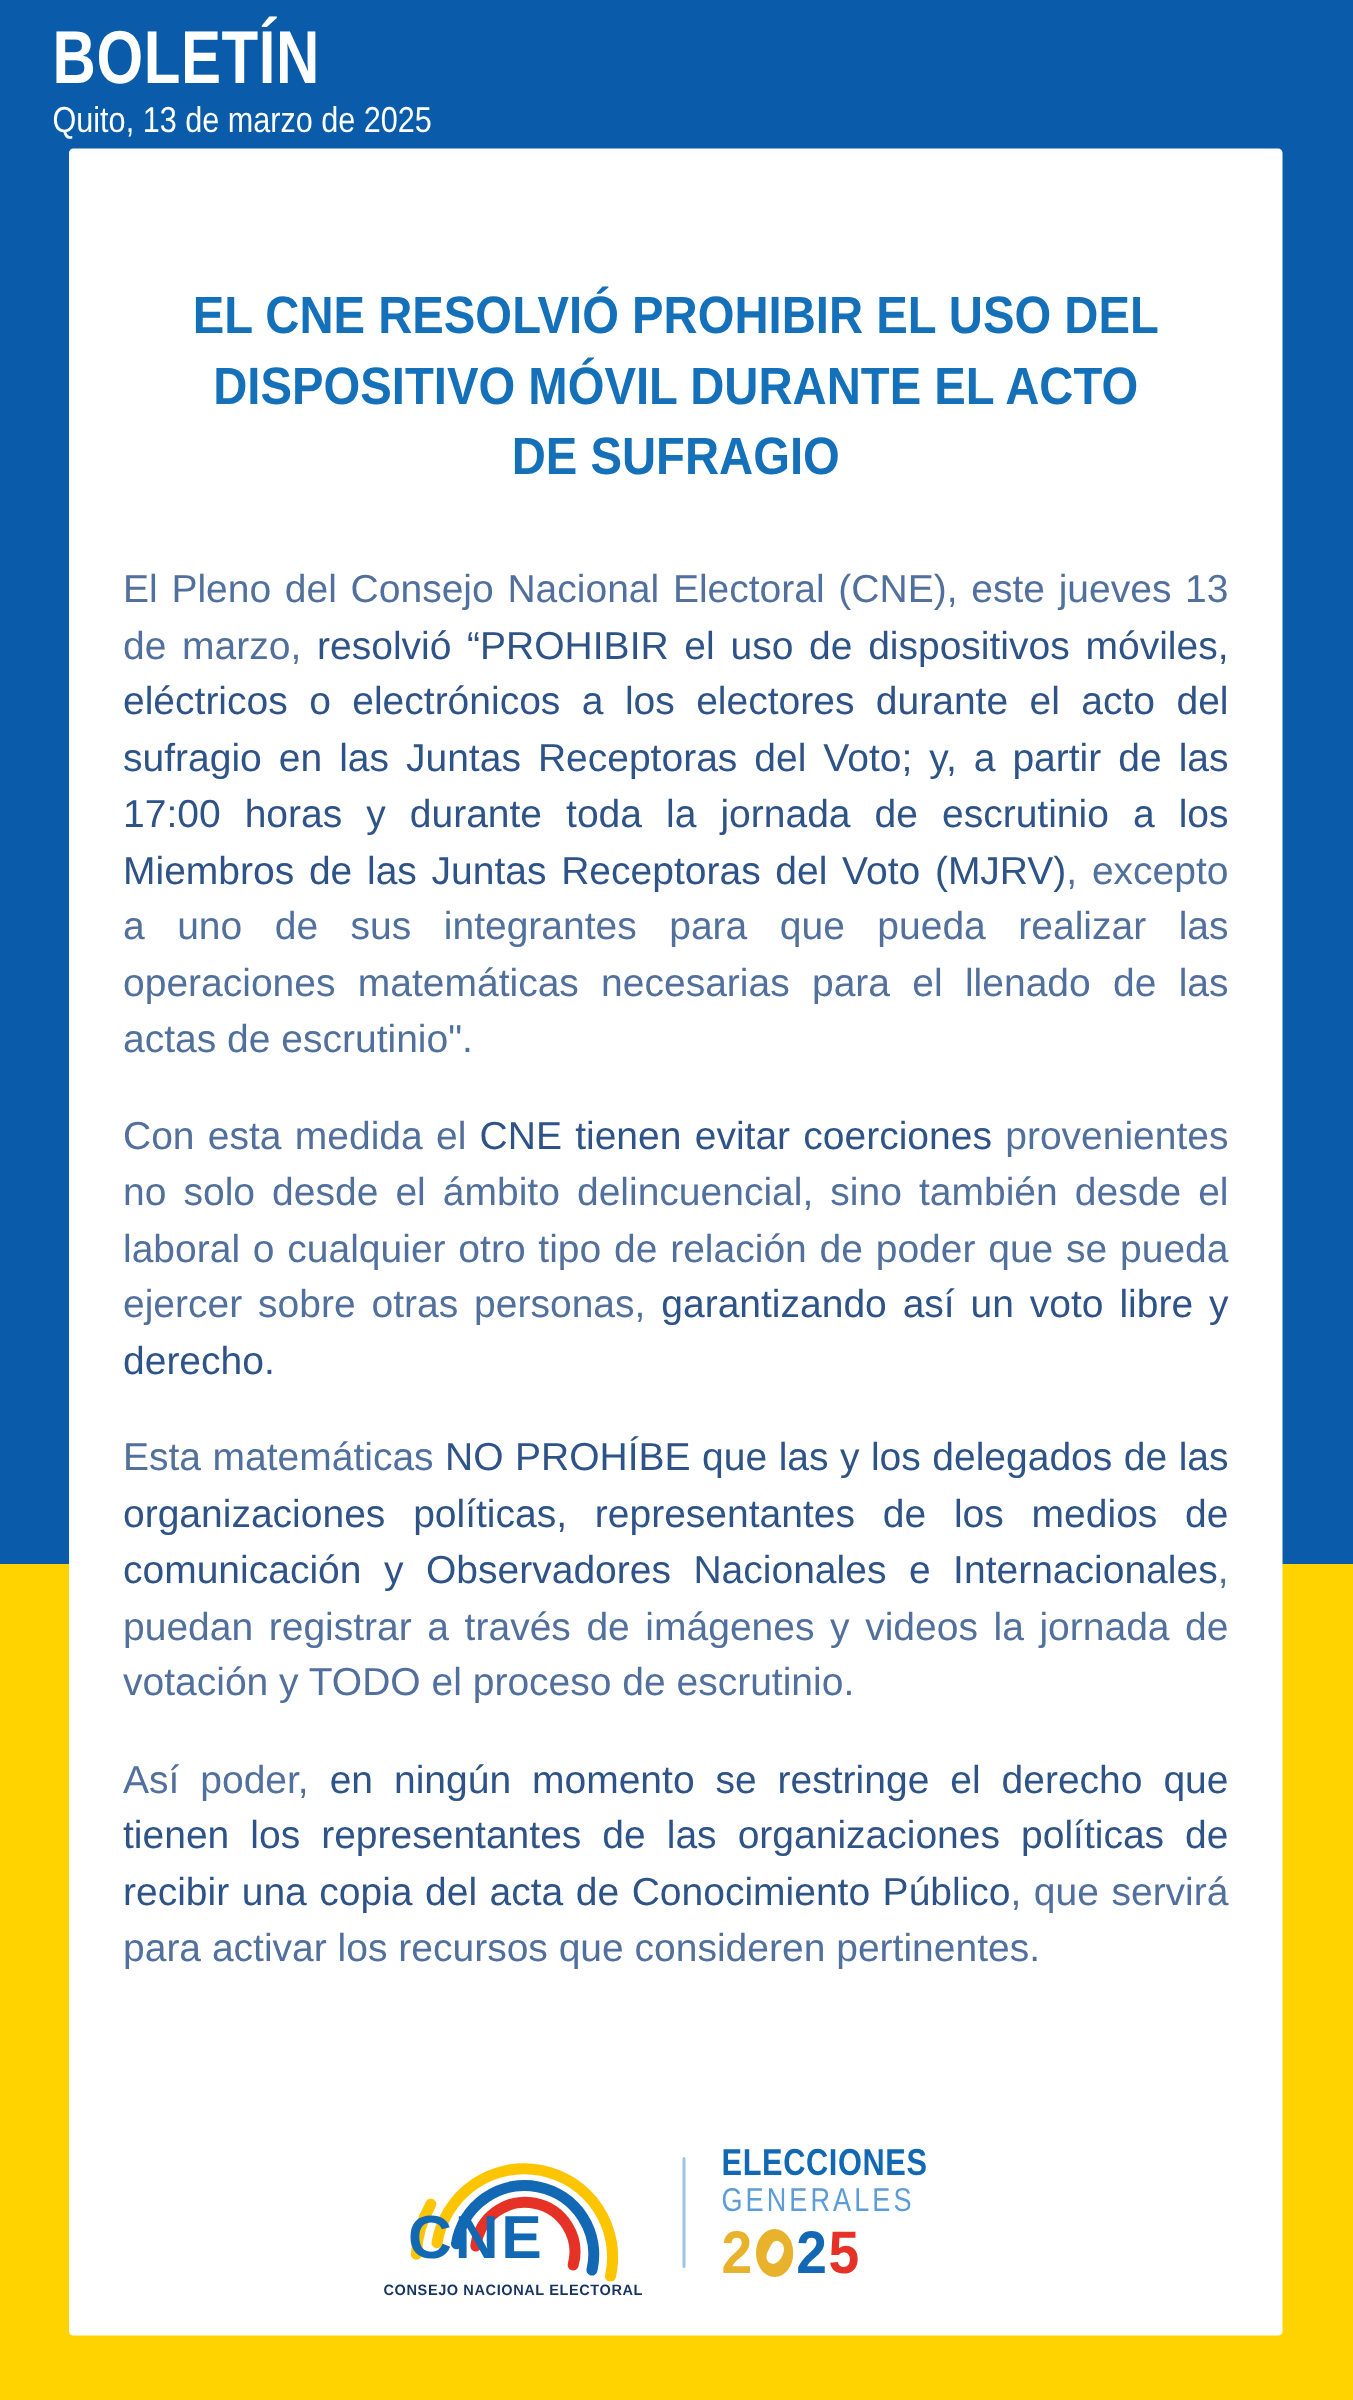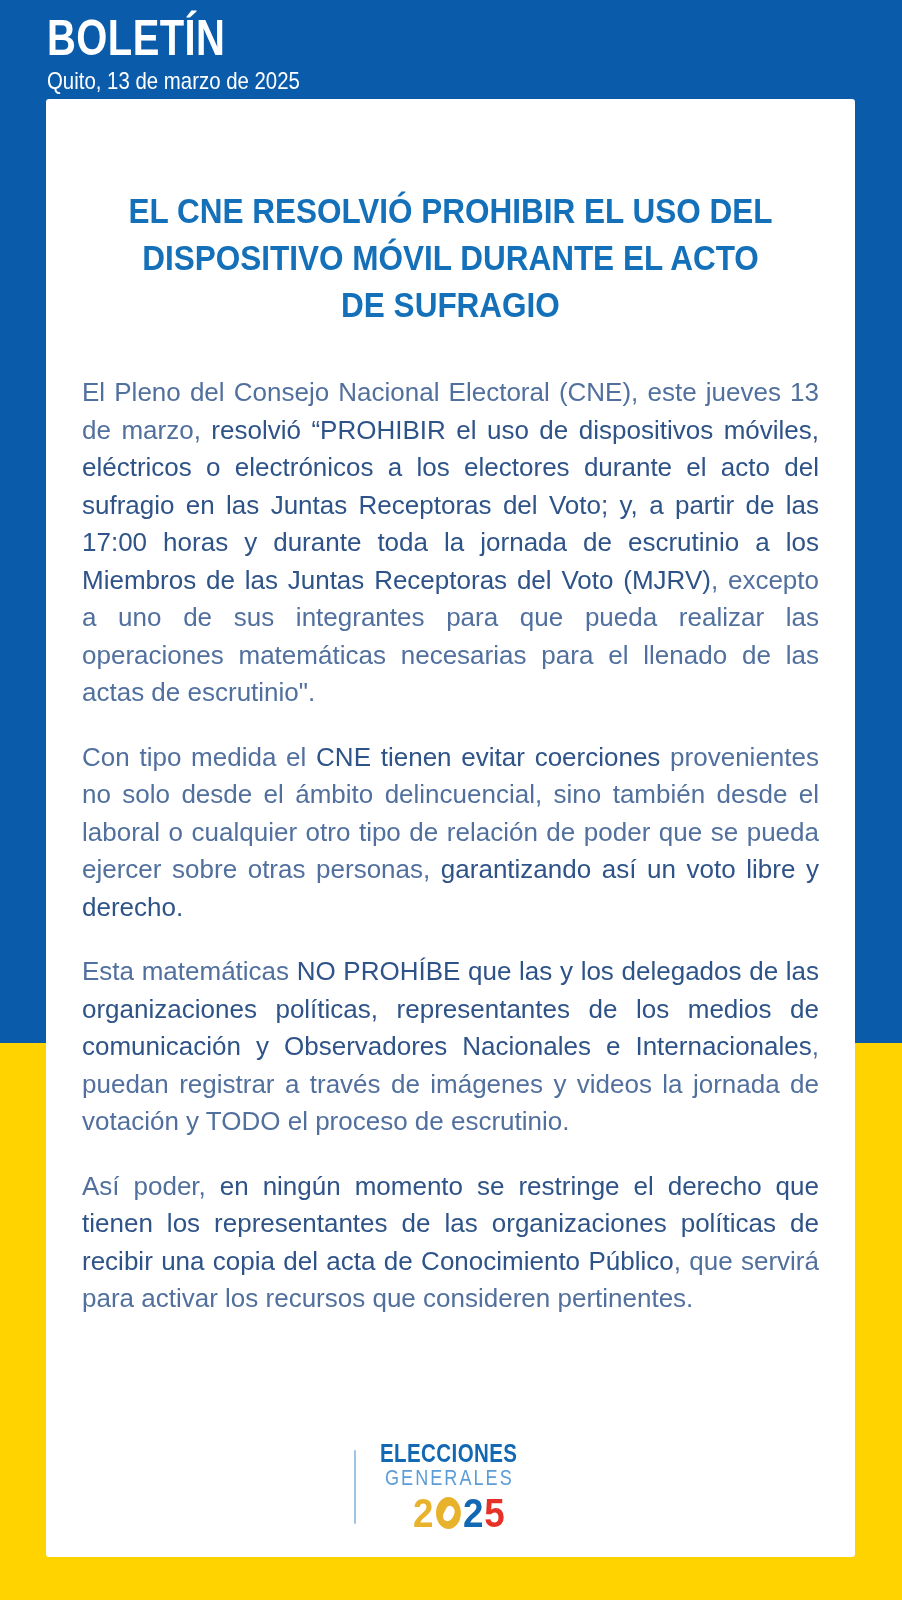--- a/index.html
+++ b/index.html
@@ -16,21 +16,21 @@
     --red:#e63127;
     --arc-yellow:#fdc500;
     --divider:#9ec3e4;
   }
   html,body{margin:0;padding:0;}
   body{
     width:902px;height:1600px;position:relative;overflow:hidden;
     font-family:"Liberation Sans", sans-serif;
     background:linear-gradient(180deg, var(--bg-blue) 0px, var(--bg-blue) 1043px, var(--bg-yellow) 1043px, var(--bg-yellow) 100%);
   }
-  .header{position:absolute;left:47px;top:12px;color:#ffffff;}
+  .header{position:absolute;left:35px;top:12px;color:#ffffff;}
   .header-title{
     font-size:50px;font-weight:bold;line-height:52px;letter-spacing:0.5px;
     transform:scaleX(0.80);transform-origin:left top;white-space:nowrap;
   }
   .header-subtitle{
     font-size:24px;font-weight:400;margin-top:3px;
     transform:scaleX(0.85);transform-origin:left top;white-space:nowrap;
   }
   .card{
     position:absolute;left:46px;top:99px;width:809px;height:1458px;
@@ -53,21 +53,21 @@
     margin-top:auto;margin-bottom:24px;
     display:flex;justify-content:center;align-items:center;gap:24px;
   }
   .cne-logo{display:flex;flex-direction:column;align-items:center;}
   .cne-logo svg{display:block;}
   .cne-caption{
     font-size:10px;font-weight:bold;color:var(--navy);letter-spacing:0.4px;
     white-space:nowrap;transform:scaleX(0.97);transform-origin:center top;margin-top:1px;
   }
   .logo-divider{width:2px;height:74px;background:var(--divider);border-radius:1px;}
-  .elections-logo{display:flex;flex-direction:column;align-items:center;}
+  .elections-logo{display:flex;flex-direction:column;align-items:flex-start;}
   .elecciones-label{
     font-size:25px;font-weight:bold;color:var(--logo-blue);letter-spacing:0.5px;
     transform:scaleX(0.82);transform-origin:left top;white-space:nowrap;line-height:26px;
   }
   .generales-label{
     font-size:22px;font-weight:400;color:var(--logo-light);letter-spacing:2.5px;
     transform:scaleX(0.82);transform-origin:left top;white-space:nowrap;line-height:23px;
   }
   .year-row{
     display:flex;align-items:center;margin-top:4px;
@@ -89,26 +89,40 @@
 </div>
 
 <div class="card">
   <div class="bulletin-title">
       <div class="title-line">EL CNE RESOLVIÓ PROHIBIR EL USO DEL</div>
       <div class="title-line">DISPOSITIVO MÓVIL DURANTE EL ACTO</div>
       <div class="title-line">DE SUFRAGIO</div>
     </div>
   <div class="bulletin-body">
       <p><span>El Pleno del Consejo Nacional Electoral (CNE), este jueves 13 de marzo, </span><b>resolvió “PROHIBIR el uso de dispositivos móviles, eléctricos o electrónicos a los electores durante el acto del sufragio en las Juntas Receptoras del Voto; y, a partir de las 17:00 horas y durante toda la jornada de escrutinio a los Miembros de las Juntas Receptoras del Voto (MJRV)</b><span>, excepto a uno de sus integrantes para que pueda realizar las operaciones matemáticas necesarias para el llenado de las actas de escrutinio".</span></p>
-      <p><span>Con tipo medida el </span><b>CNE tienen evitar coerciones</b><span> provenientes no solo desde el ámbito delincuencial, sino también desde el laboral o cualquier otro tipo de relación de poder que se pueda ejercer sobre otras personas, </span><b>garantizando así un voto libre y derecho.</b></p>
+      <p><span>Con esta medida el </span><b>CNE tienen evitar coerciones</b><span> provenientes no solo desde el ámbito delincuencial, sino también desde el laboral o cualquier otro tipo de relación de poder que se pueda ejercer sobre otras personas, </span><b>garantizando así un voto libre y derecho.</b></p>
       <p><span>Esta matemáticas </span><b>NO PROHÍBE que las y los delegados de las organizaciones políticas, representantes de los medios de comunicación y Observadores Nacionales e Internacionales</b><span>, puedan registrar a través de imágenes y videos la jornada de votación y TODO el proceso de escrutinio.</span></p>
       <p><span>Así poder, </span><b>en ningún momento se restringe el derecho que tienen los representantes de las organizaciones políticas de recibir una copia del acta de Conocimiento Público</b><span>, que servirá para activar los recursos que consideren pertinentes.</span></p>
     </div>
 
   <div class="footer">
+    <div class="cne-logo">
+      <svg width="140" height="104" viewBox="0 0 152 113" fill="none" xmlns="http://www.w3.org/2000/svg">
+
+        <path d="M 16.5 57 A 78 78 0 0 0 6.0 93.3" stroke="var(--arc-yellow)" stroke-width="8" stroke-linecap="round" fill="none"></path>
+
+        <path d="M 21.0 84.9 A 64 64 0 1 1 146.6 109.3" stroke="var(--arc-yellow)" stroke-width="8" stroke-linecap="round" fill="none"></path>
+
+        <path d="M 35.1 85.6 A 50 50 0 1 1 133.2 104.7" stroke="var(--logo-blue)" stroke-width="8" stroke-linecap="round" fill="none"></path>
+
+        <path d="M 49.1 87.3 A 36 36 0 1 1 119.6 101.0" stroke="var(--red)" stroke-width="8" stroke-linecap="round" fill="none"></path>
+        <text x="0" y="96" font-family="Liberation Sans, sans-serif" font-size="44" font-weight="bold" letter-spacing="2" fill="var(--logo-blue)">CNE</text>
+      </svg>
+      <div class="cne-caption">CONSEJO NACIONAL ELECTORAL</div>
+    </div>
 
     <div class="logo-divider"></div>
 
     <div class="elections-logo">
       <div class="elecciones-label">ELECCIONES</div>
       <div class="generales-label">GENERALES</div>
       <div class="year-row">
           <span class="year-digit" style="color: rgb(233, 178, 45);">2</span>
           <div class="year-zero" style="background: rgb(233, 178, 45);">
             <svg width="14" height="17" viewBox="0 0 12 14">

